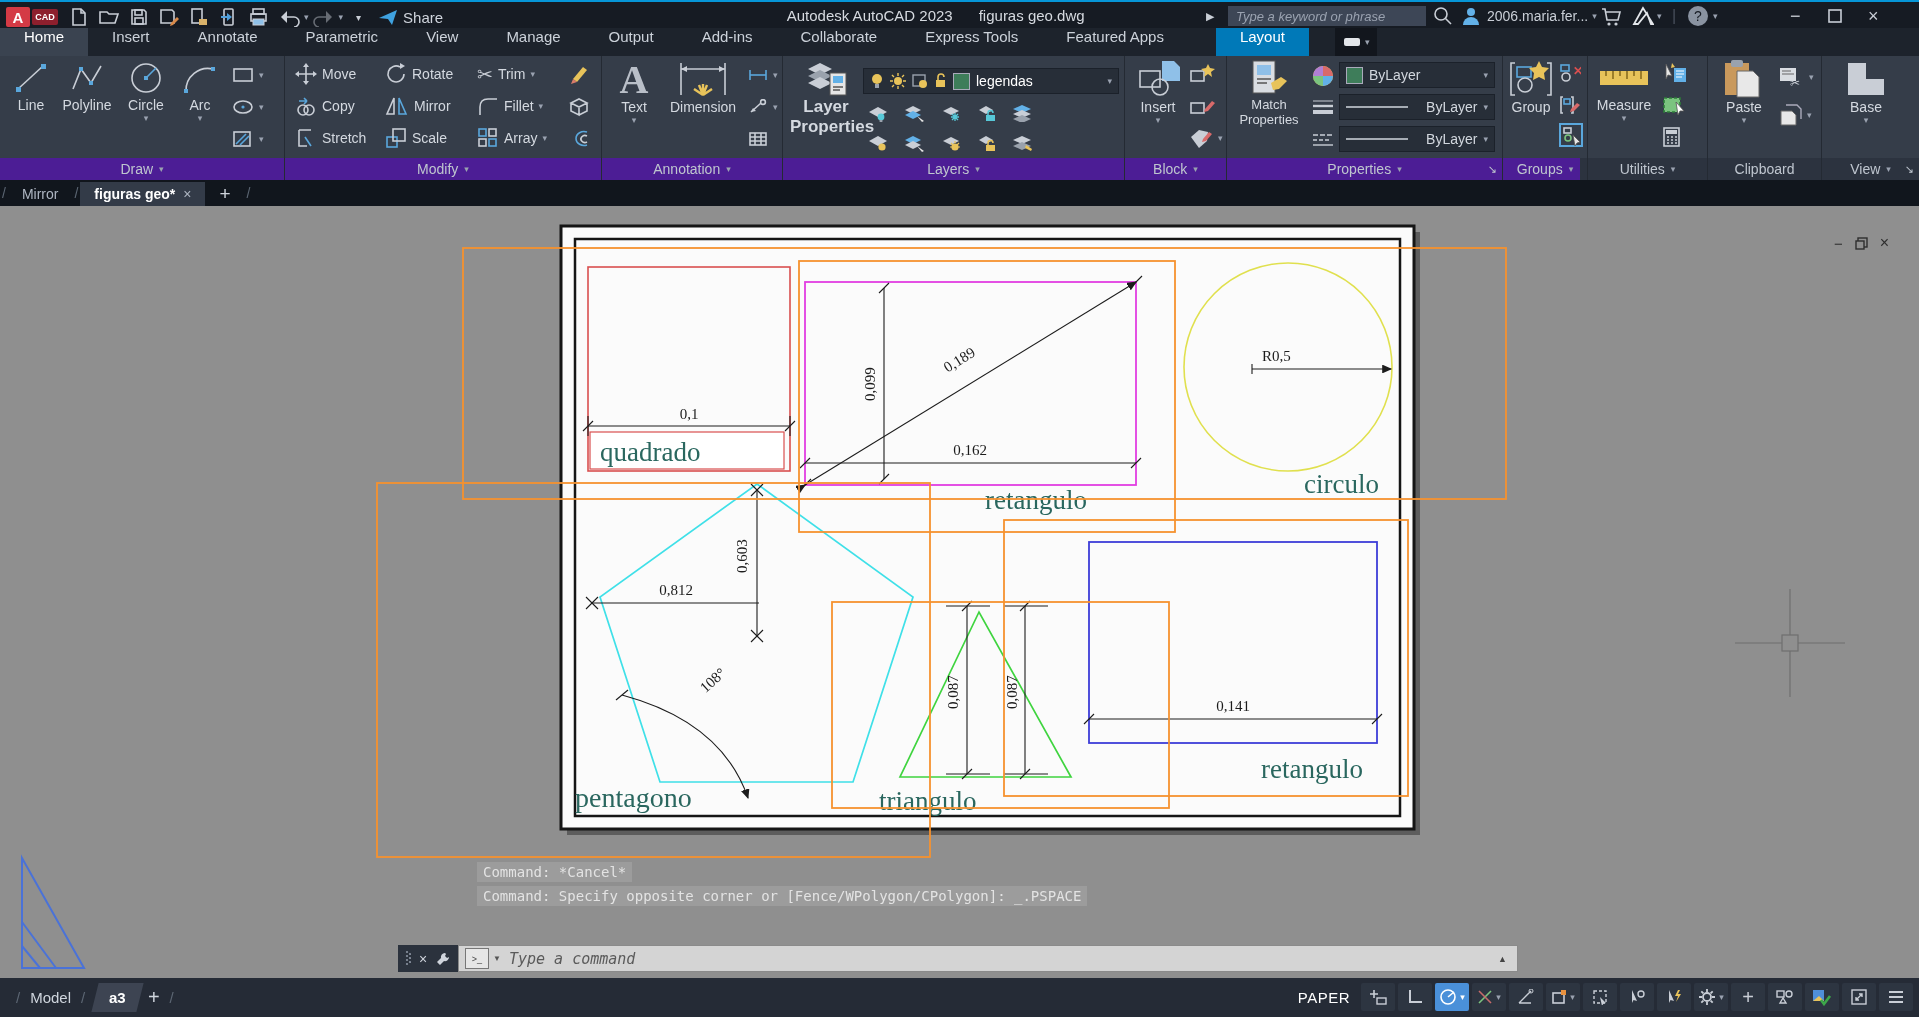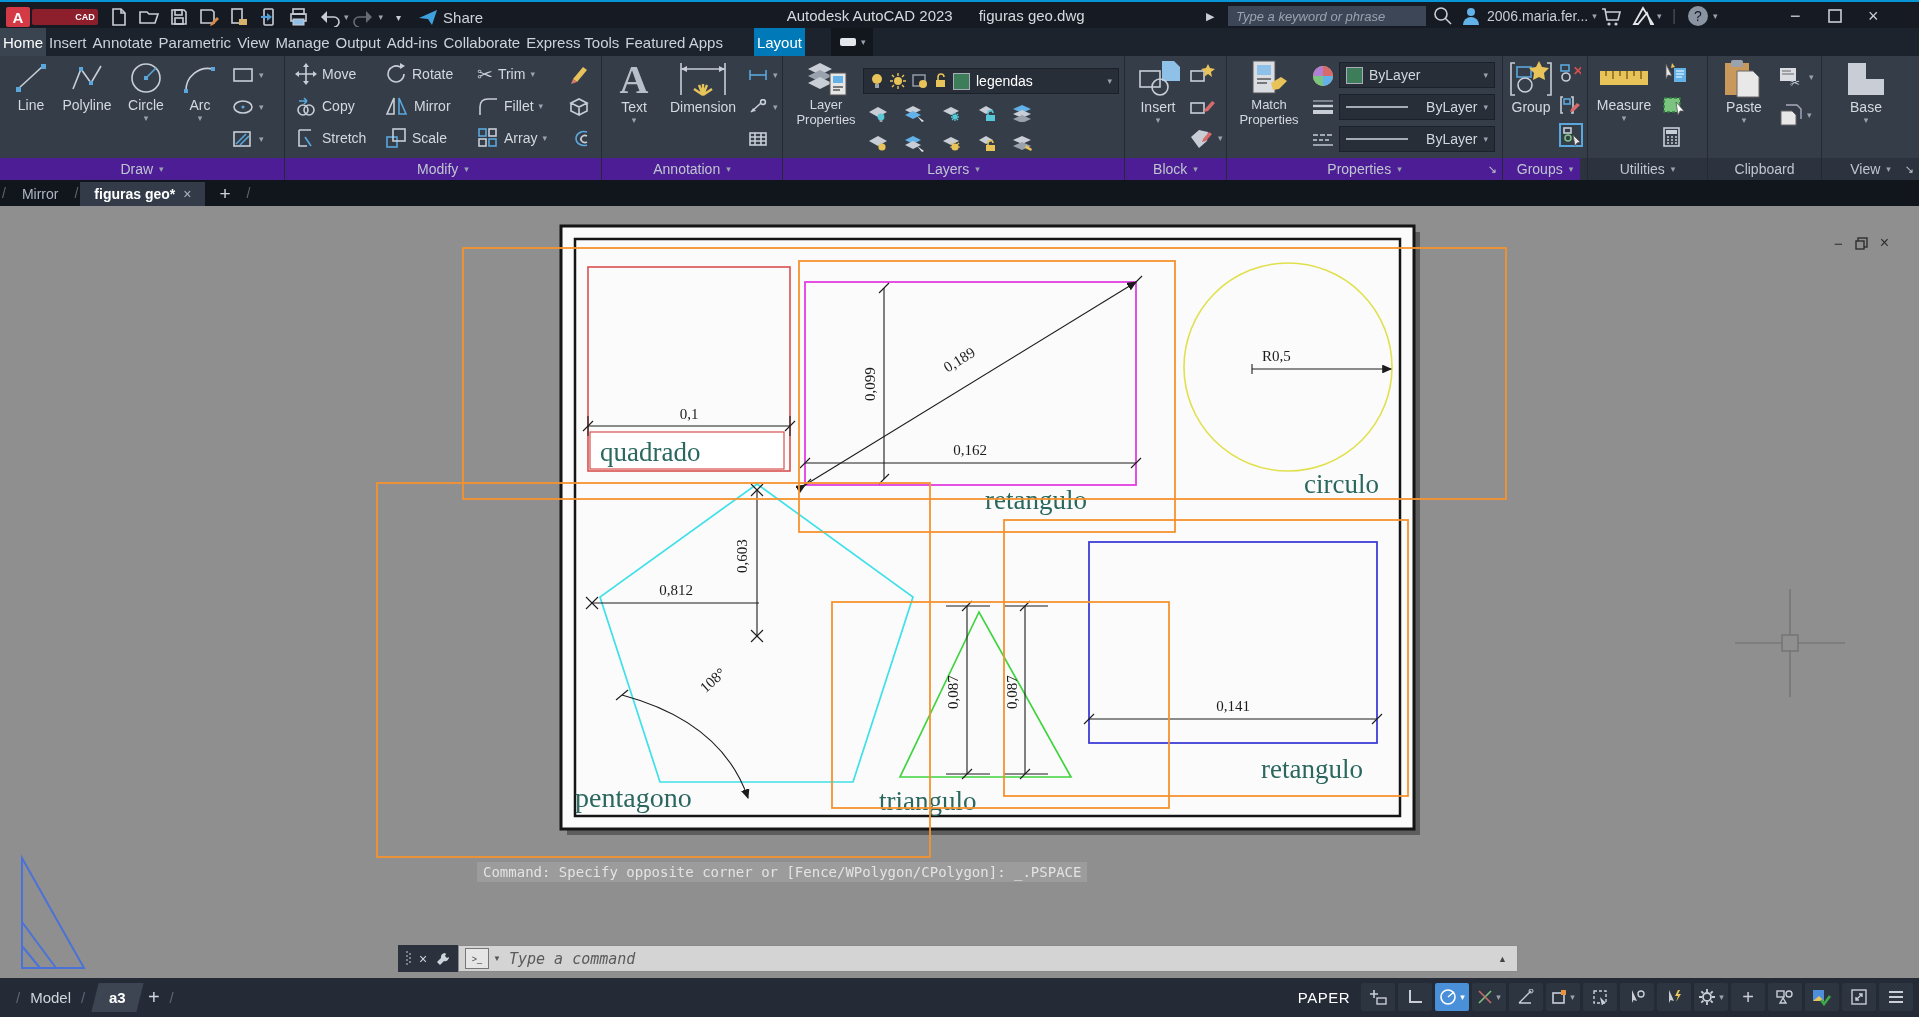--- a/index.html
+++ b/index.html
@@ -3,28 +3,28 @@
 <meta charset="utf-8">
 <style>
   html,body{margin:0;padding:0;background:#000;}
   .root{position:relative;width:1919px;height:1017px;background:#2c333f;font-family:"Liberation Sans",sans-serif;overflow:hidden;-webkit-font-smoothing:antialiased;}
   
   .titlebar{position:absolute;left:0;top:0;width:1919px;height:28px;background:#161b23;border-top:2px solid #0696d7;box-sizing:border-box;color:#c9ced6;}
   .qat{position:absolute;left:0;top:2px;height:26px;display:flex;align-items:center;}
   .qbtn{width:30px;height:24px;display:flex;align-items:center;justify-content:center;}
   .acadlogo{display:flex;align-items:center;margin:0 6px 0 6px;}
   .abox{width:24px;height:20px;background:#d43a45;color:#fff;font-weight:bold;font-size:15px;display:flex;align-items:center;justify-content:center;border-radius:2px;}
-  .cadbox{width:26px;height:16px;background:#8d1f2d;color:#fff;font-weight:bold;font-size:9px;display:flex;align-items:center;justify-content:center;border-radius:2px;margin-left:2px;padding-left:40px;}
+  .cadbox{width:26px;height:16px;background:#8d1f2d;color:#fff;font-weight:bold;font-size:9px;display:flex;align-items:center;justify-content:center;border-radius:2px;margin-left:2px;}
   .title-center{position:absolute;left:50%;top:0;transform:translateX(-58%);height:26px;display:flex;align-items:center;gap:26px;color:#d6dae0;font-size:15px;white-space:nowrap;}
   .trt{position:absolute;top:2px;height:24px;display:flex;align-items:center;color:#c9ced6;}
   .searchbox{width:190px;height:20px;background:#3d4656;color:#9aa2b0;font-style:italic;font-size:13px;display:flex;align-items:center;padding-left:8px;}
   .caret{color:#9aa2b0;font-size:9px;}
   
   .rtabs{position:absolute;left:0;top:28px;width:1919px;height:28px;background:#1d232c;display:flex;align-items:stretch;color:#ccd2da;font-size:15px;}
-  .rtab{padding:0 3px;display:flex;align-items:center;}
+  .rtab{padding:0 24px;display:flex;}
   .rtab.active{background:#3a4350;color:#fff;}
   .rtab.layout{background:#0079b8;color:#fff;margin-left:28px;}
   .vswitch{margin-left:26px;display:flex;align-items:center;gap:4px;padding:0 8px;background:#12161d;}
   
   .ribbon{position:absolute;left:0;top:56px;width:1919px;height:102px;background:#353d49;}
   .panel{position:absolute;top:0;height:102px;border-right:1px solid #242a33;box-sizing:border-box;}
   .plabels{position:absolute;left:0;top:158px;width:1580px;height:22px;background:#4c1d95;}
   .plabel{position:absolute;top:0;height:22px;display:flex;align-items:center;justify-content:center;gap:6px;color:#bfc6cf;font-size:14px;border-right:1px solid #242a33;box-sizing:border-box;}
   .bigbtn{position:absolute;top:3px;display:flex;flex-direction:column;align-items:center;color:#d4d9e0;font-size:14px;text-align:center;}
   .srow{position:absolute;display:flex;align-items:center;gap:5px;color:#d4d9e0;font-size:14px;height:26px;}
@@ -425,21 +425,21 @@
         </div>
       <div class="srow" style="left:146px;top:70px;">
           <svg width="20" height="16">
             <rect class="ic" x="2" y="2" width="16" height="12"></rect>
             <path class="ic" d="M2 6h16M2 10h16M7 2v12M13 2v12"></path>
           </svg>
         </div>
     </div>
 
     <div class="panel" style="left:783px;width:342px;">
-      <div class="bigbtn" style="left:8px;width:70px;font-size:13px;">
+      <div class="bigbtn" style="left:8px;width:70px;font-size:17px;font-weight:bold;">
         <svg width="44" height="38">
             <path d="M4 10l12-6 12 6-12 6z" fill="#c9ced6"></path>
             <path d="M4 17l12-6 12 6-12 6z" fill="#9aa2ad"></path>
             <path d="M4 24l12-6 12 6-12 6z" fill="#c9ced6"></path>
             <rect x="26" y="14" width="16" height="22" fill="#e6e6e6" stroke="#555"></rect>
             <rect x="29" y="17" width="10" height="7" fill="#62b1e8"></rect>
             <path d="M29 28h10M29 31h7" stroke="#555" stroke-width="1.4"></path>
           </svg>
         <span style="width:72px;">Layer Properties</span>
       </div>
@@ -892,20 +892,21 @@
     <div class="vpctl">
       <span style="font-size:15px;">−</span>
       <svg width="13" height="13">
           <rect x="3" y="1" width="9" height="9" fill="none" stroke="#2e2e2e" stroke-width="1.4"></rect>
           <rect x="1" y="4" width="8" height="8" fill="#8f8f8f" stroke="#2e2e2e" stroke-width="1.4"></rect>
         </svg>
       <span style="font-size:16px;">×</span>
     </div>
 
     <div class="cmdhist">
+      <div><span class="chip">Command: *Cancel*</span></div>
       <div><span class="chip">Command: Specify opposite corner or [Fence/WPolygon/CPolygon]: _.PSPACE</span></div>
     </div>
 
     <div class="cmddock">
       <div class="dockgrip">
         <svg width="6" height="18">
             <circle cx="2" cy="2" r="1.1" fill="#8a93a1"></circle>
             <circle cx="2" cy="6" r="1.1" fill="#8a93a1"></circle>
             <circle cx="2" cy="10" r="1.1" fill="#8a93a1"></circle>
             <circle cx="2" cy="14" r="1.1" fill="#8a93a1"></circle>

